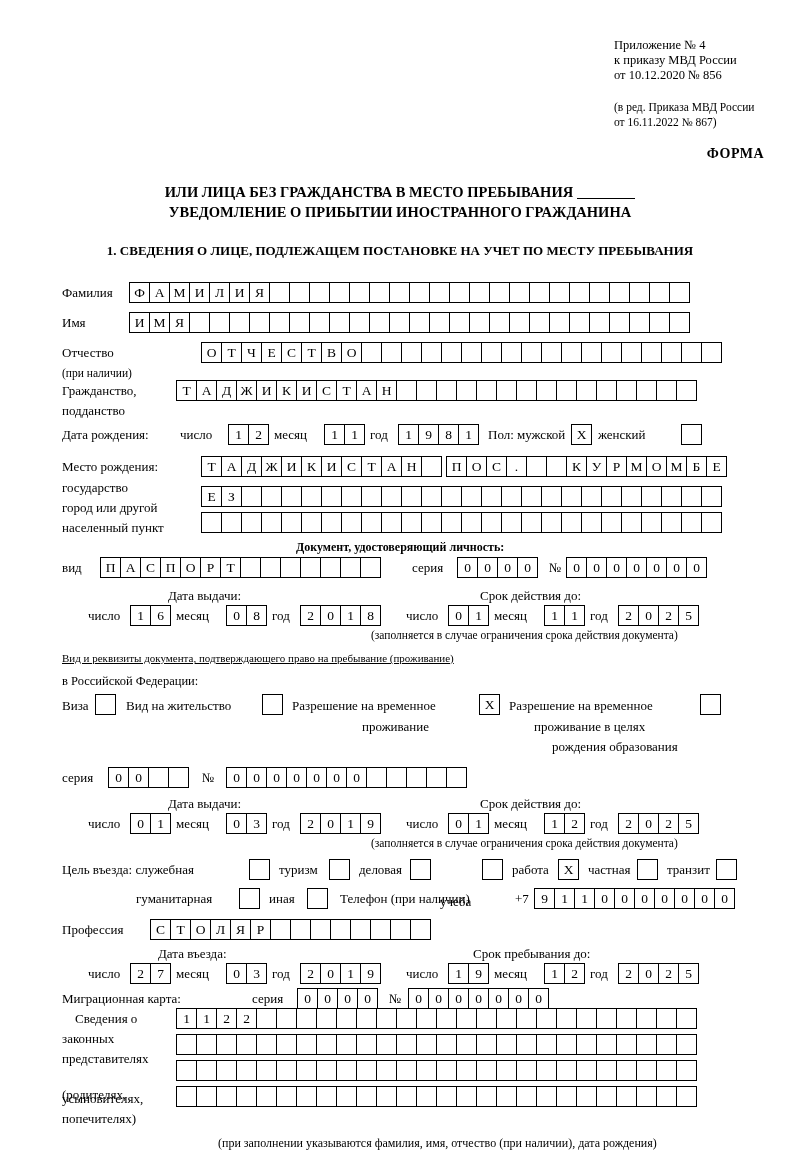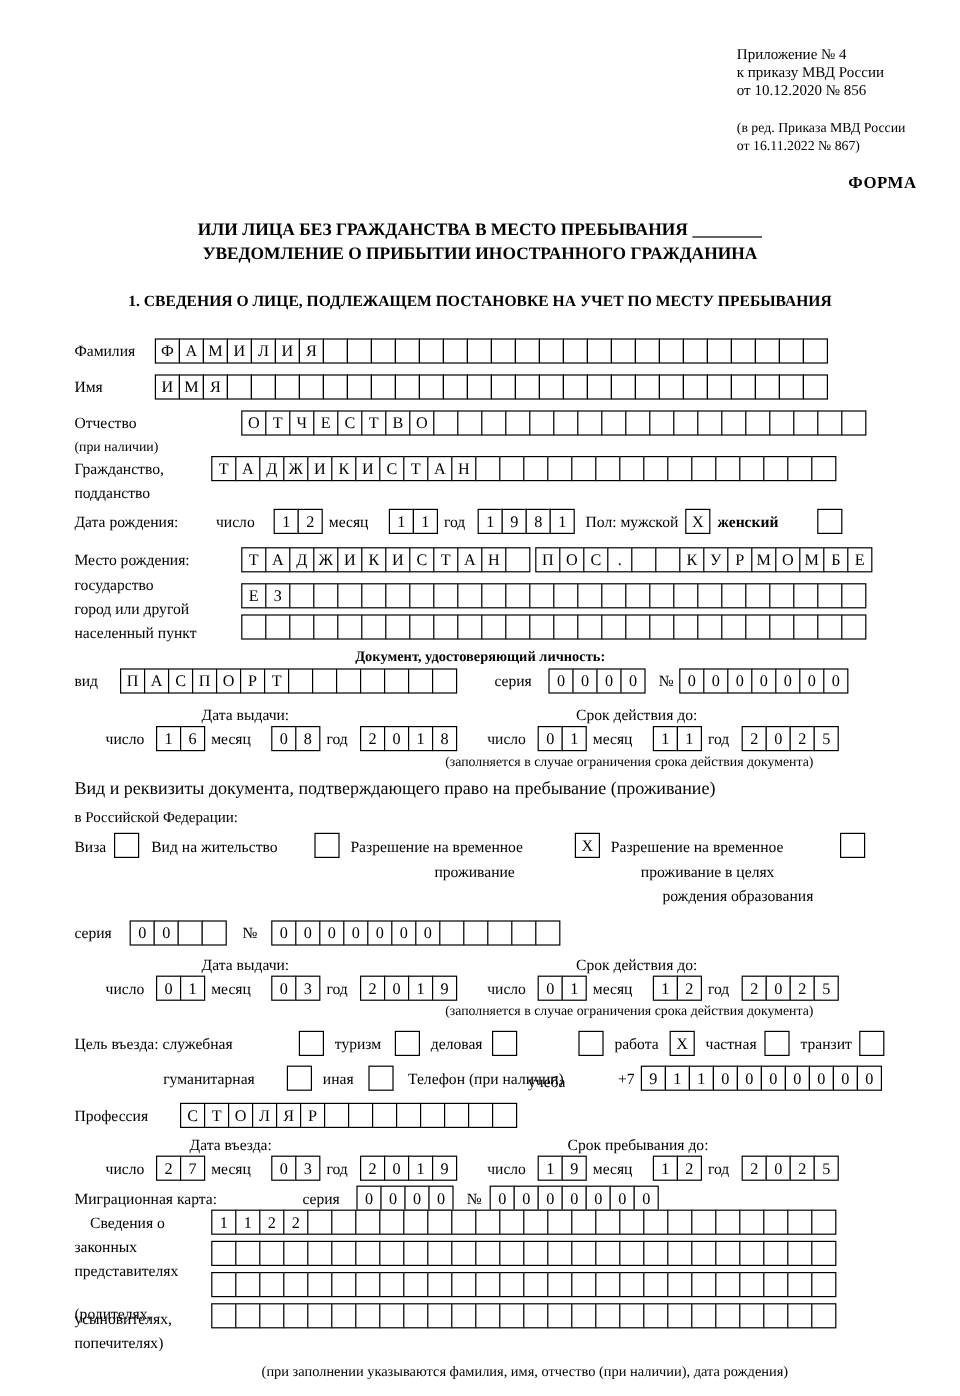--- a/index.html
+++ b/index.html
@@ -220,21 +220,21 @@
   <div class="boxrow" id="row-birth-year" style="left:398px;top:424px;">
       <div class="cell">1</div>
       <div class="cell">9</div>
       <div class="cell">8</div>
       <div class="cell">1</div>
     </div>
   <div class="lbl" style="left:488px;top:427px;">Пол: мужской</div>
   <div class="boxrow" id="row-sex-male" style="left:571px;top:424px;">
       <div class="cell">Х</div>
     </div>
-  <div class="lbl" style="left:598px;top:427px;font-weight:bold;">женский</div>
+  <div class="lbl" style="left:598px;top:427px;">женский</div>
   <div class="boxrow" id="row-sex-female" style="left:681px;top:424px;">
       <div class="cell"></div>
     </div>
 
   <div class="lbl" style="left:62px;top:459px;">Место рождения:</div>
   <div class="lbl" style="left:62px;top:480px;">государство</div>
   <div class="lbl" style="left:62px;top:500px;">город или другой</div>
   <div class="lbl" style="left:62px;top:520px;">населенный пункт</div>
   <div class="boxrow" id="row-birthplace-1" style="left:201px;top:456px;">
       <div class="cell">Т</div>
@@ -391,21 +391,21 @@
   <div class="lbl" style="left:590px;top:608px;">год</div>
   <div class="boxrow" id="row-doc-valid-year" style="left:618px;top:605px;">
       <div class="cell">2</div>
       <div class="cell">0</div>
       <div class="cell">2</div>
       <div class="cell">5</div>
     </div>
 
   <div class="note" style="left:371px;top:629px;">(заполняется в случае ограничения срока действия документа)</div>
 
-  <div class="lbl" style="left:62px;top:650px;font-size:15px;">Вид и реквизиты документа, подтверждающего право на пребывание (проживание)</div>
+  <div class="lbl" style="left:62px;top:650px;font-size:11px;text-decoration:underline;">Вид и реквизиты документа, подтверждающего право на пребывание (проживание)</div>
   <div class="lbl" style="left:62px;top:673px;font-size:12.5px;">в Российской Федерации:</div>
 
   <div class="lbl" style="left:62px;top:698px;">Виза</div>
   <div class="boxrow" id="row-visa" style="left:95px;top:694px;">
       <div class="cell"></div>
     </div>
   <div class="lbl" style="left:126px;top:698px;">Вид на жительство</div>
   <div class="boxrow" id="row-residence" style="left:262px;top:694px;">
       <div class="cell"></div>
     </div>

